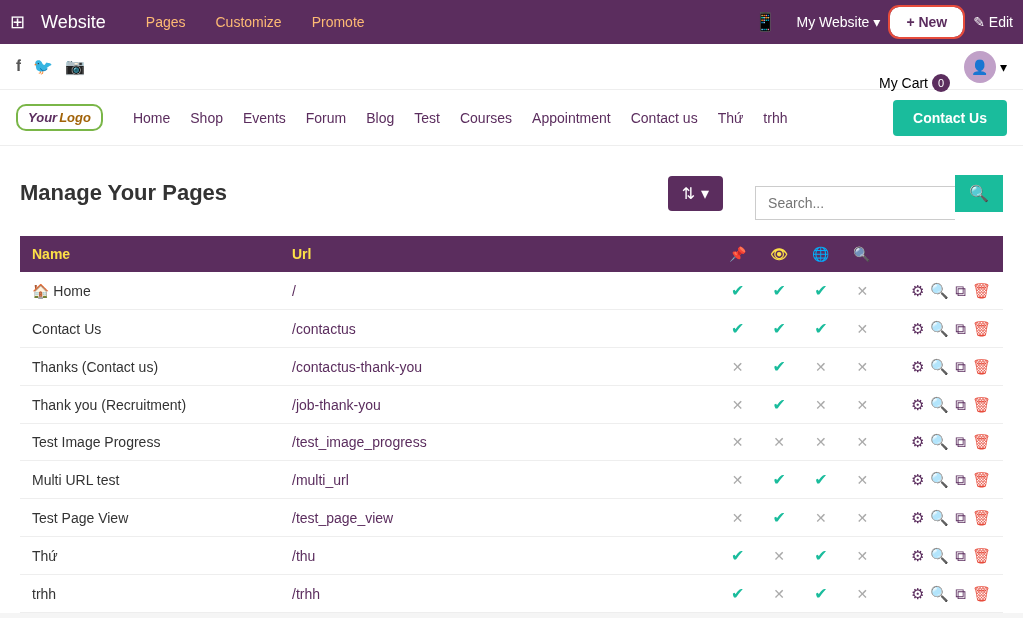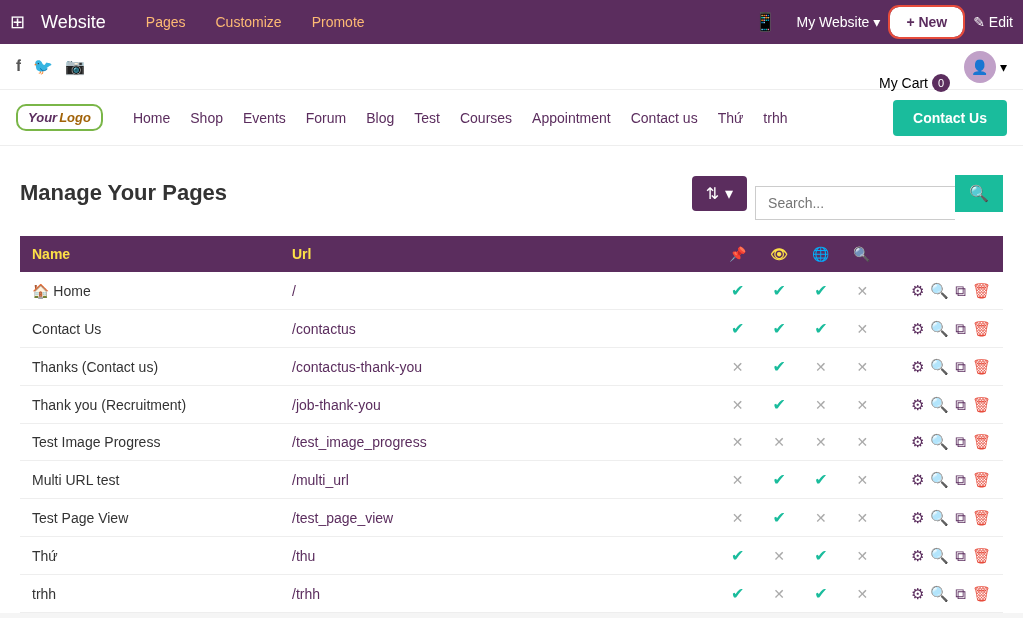--- a/index.html
+++ b/index.html
@@ -148,20 +148,21 @@
     
     .main-content {
       background: white;
       padding: 20px 20px 0 20px;
       min-height: 400px;
     }
     .page-header {
       display: flex;
       align-items: center;
       margin-bottom: 16px;
+      gap: 24px;
     }
     .page-title {
       font-size: 22px;
       font-weight: bold;
       color: #333;
       flex: 1;
     }
     .filter-btn {
       background: #5b2d5e;
       color: white;

